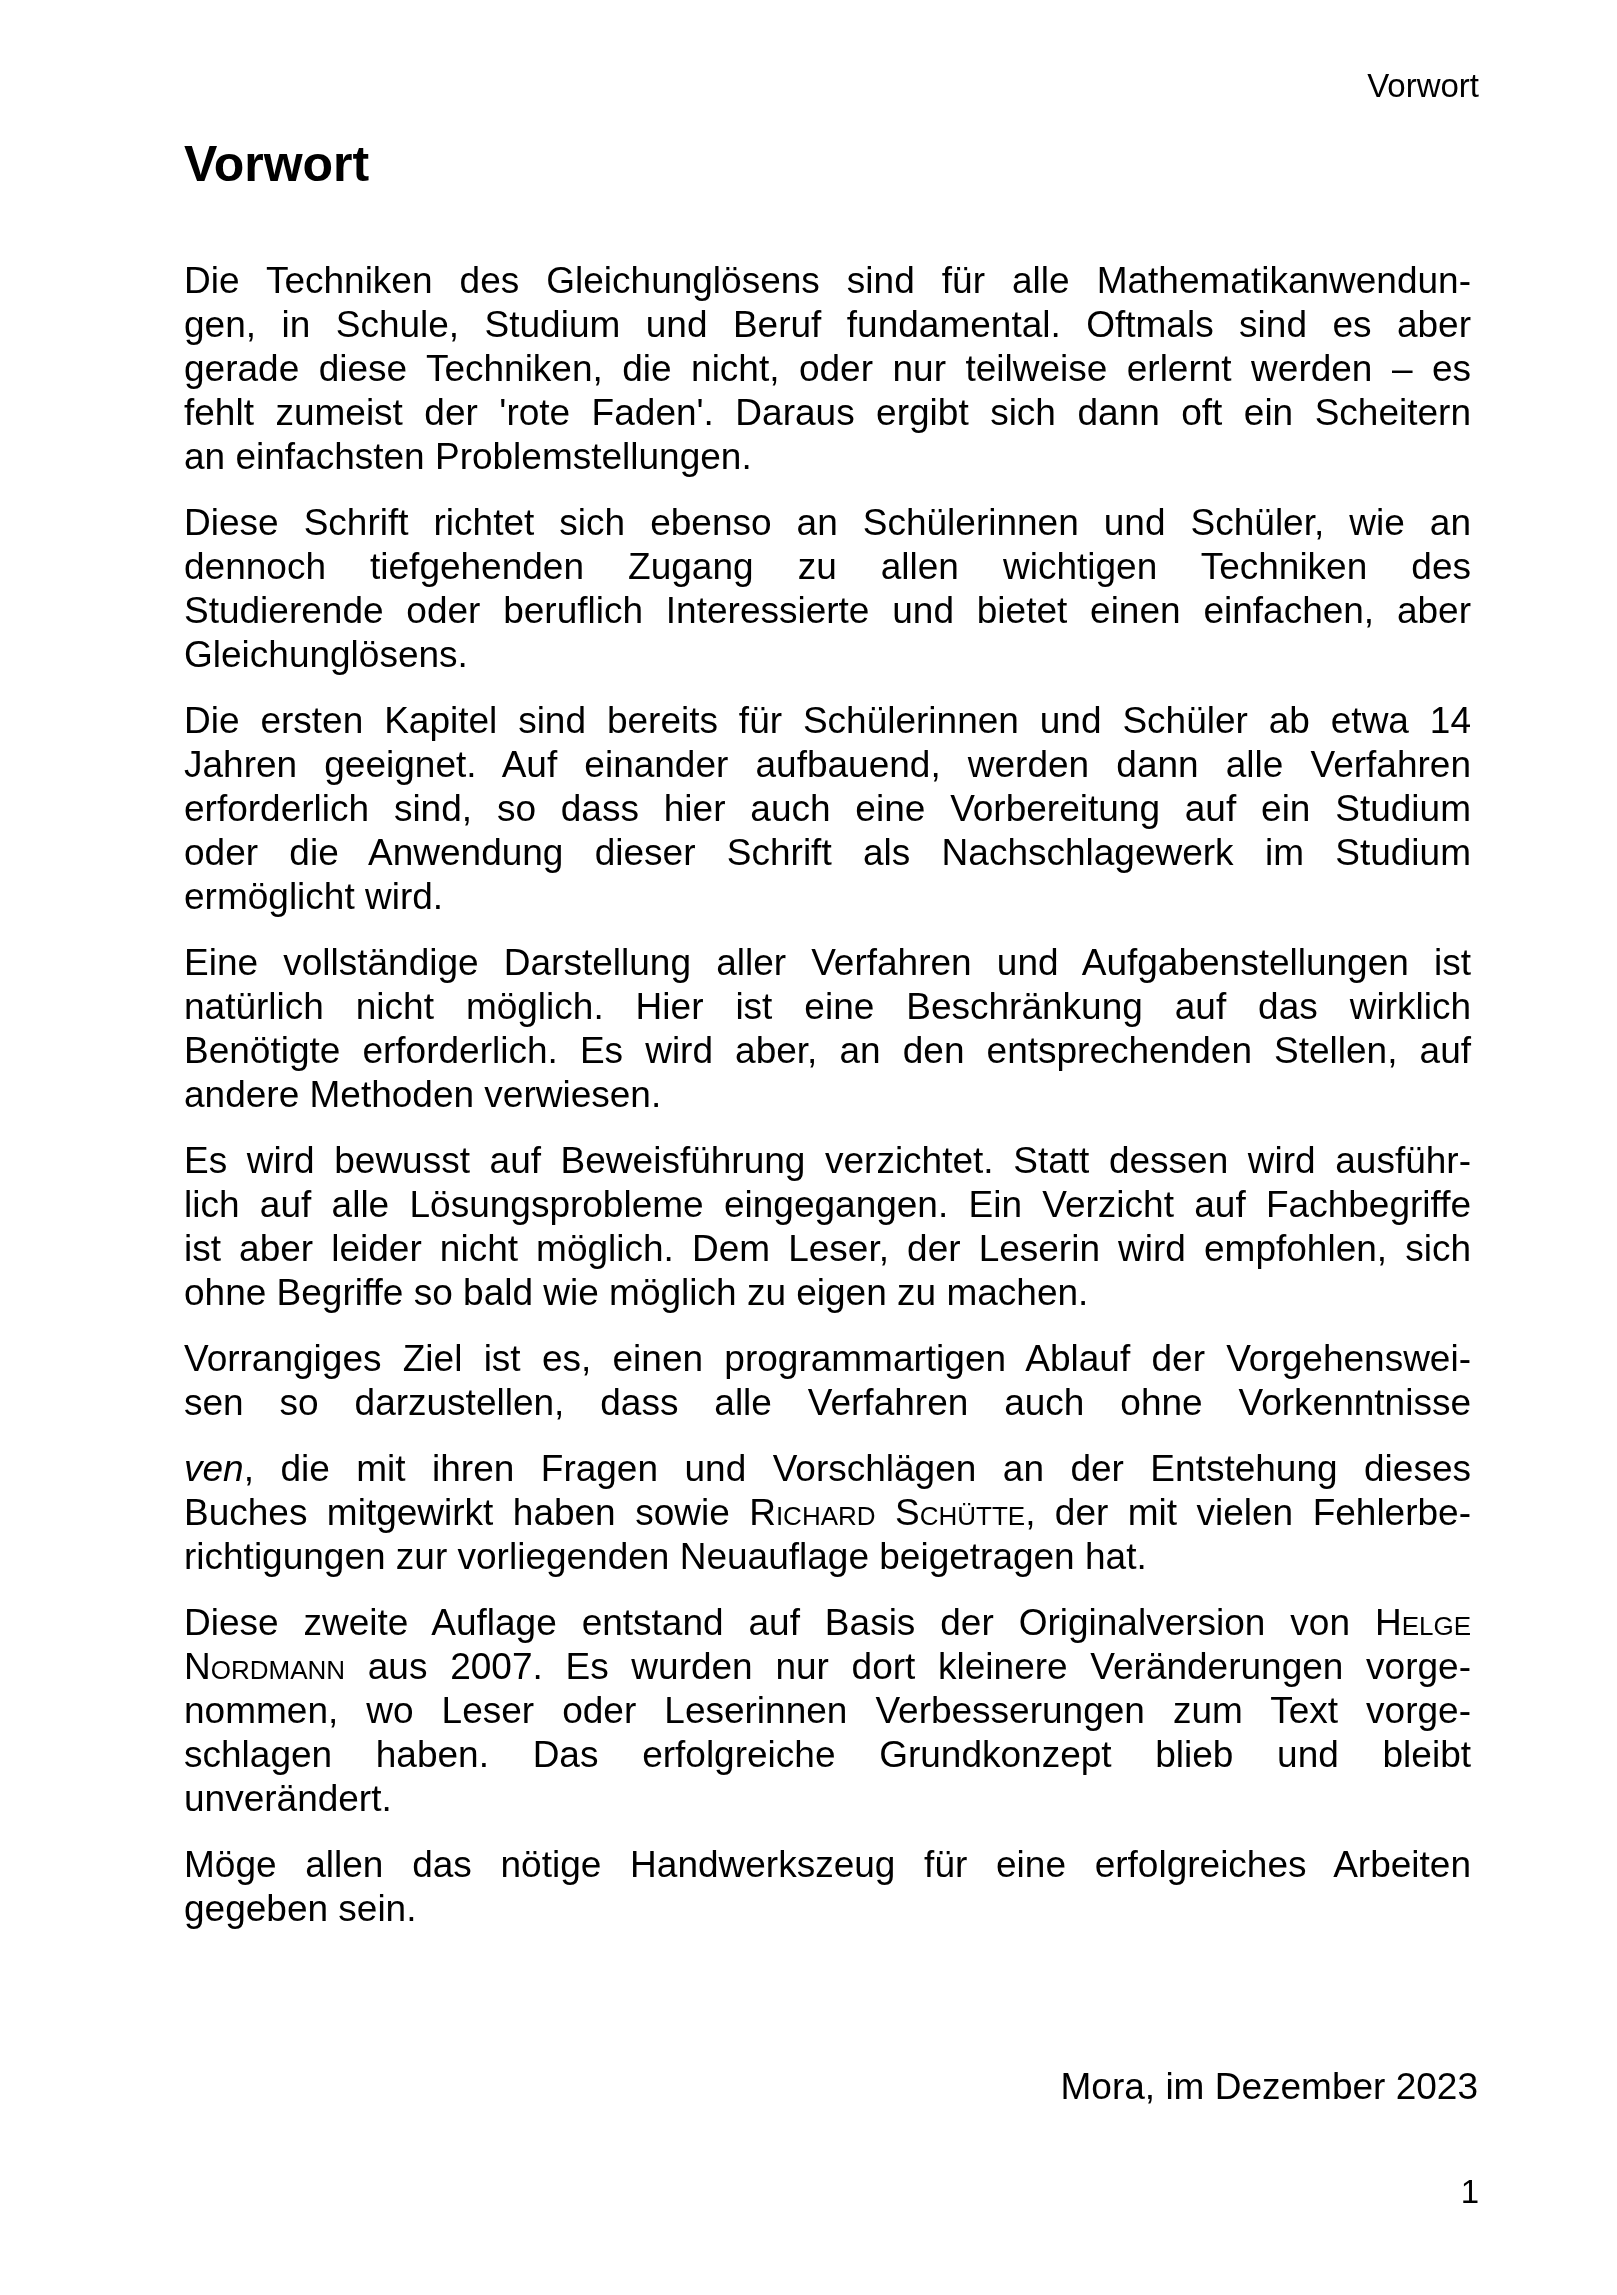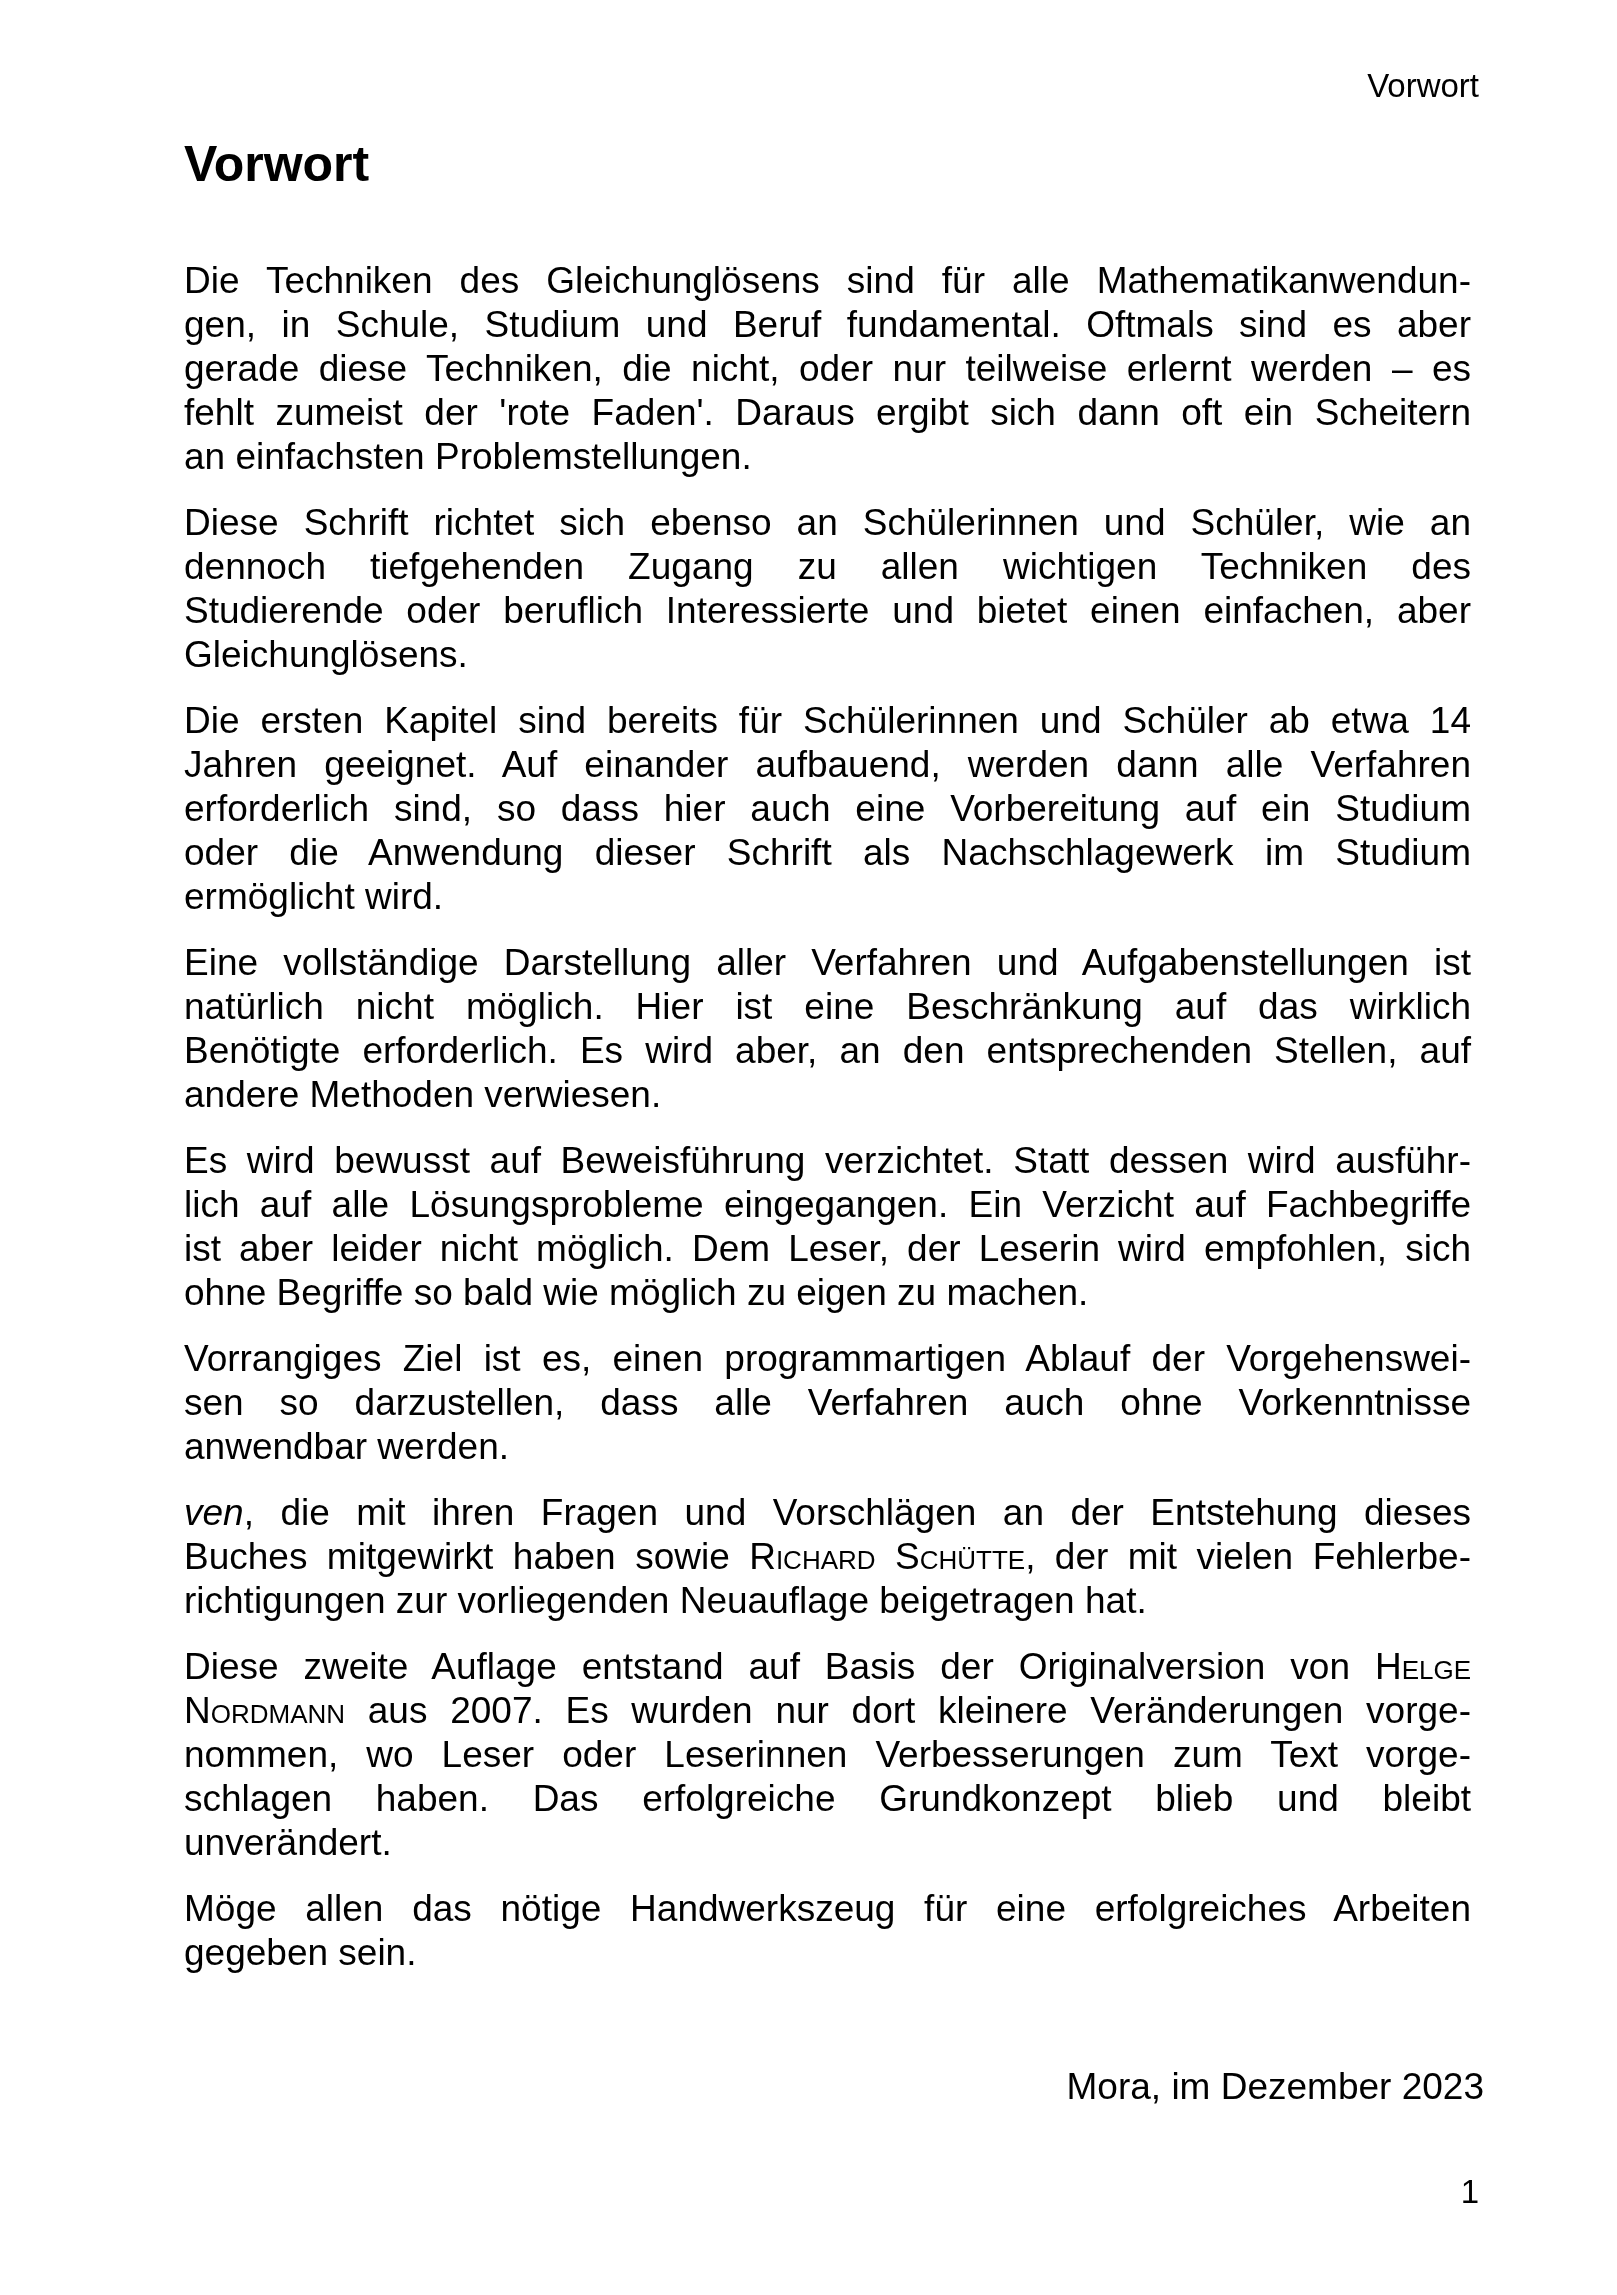--- a/index.html
+++ b/index.html
@@ -18,21 +18,21 @@
   .body-text {
     position: absolute; top: 259px; left: 184px; width: 1295px;
     font-size: 37px; line-height: 44px;
   }
   .para { margin: 0 8px 22px 0; }
   .line { display: block; text-align: justify; text-align-last: justify; white-space: nowrap; }
   .line.last { text-align-last: left; }
   .sc { font-variant: small-caps; }
   .it { font-style: italic; }
   .signature {
-    position: absolute; top: 2068px; right: 134px;
+    position: absolute; top: 2068px; right: 140px;
     font-size: 37px; line-height: 1;
   }
   .page-number {
     position: absolute; top: 2175px; right: 139px;
     font-size: 33px; line-height: 1;
   }
 </style>
 </head>
 <body>
 
@@ -75,21 +75,20 @@
   <p class="para">
     <span class="line">Es wird bewusst auf Beweisführung verzichtet. Statt dessen wird ausführ-</span>
     <span class="line">lich auf alle Lösungsprobleme eingegangen. Ein Verzicht auf Fachbegriffe</span>
     <span class="line">ist aber leider nicht möglich. Dem Leser, der Leserin wird empfohlen, sich</span>
     <span class="line last">ohne Begriffe so bald wie möglich zu eigen zu machen.</span>
   </p>
 
   <p class="para">
     <span class="line">Vorrangiges Ziel ist es, einen programmartigen Ablauf der Vorgehenswei-</span>
     <span class="line">sen so darzustellen, dass alle Verfahren auch ohne Vorkenntnisse</span>
-    <span class="line last">anwendbar werden.</span>
   </p>
 
   <p class="para">
     <span class="line"><span class="it">ven</span><span>, die mit ihren Fragen und Vorschlägen an der Entstehung dieses</span></span>
     <span class="line"><span>Buches mitgewirkt haben sowie </span><span class="sc">Richard Schütte</span><span>, der mit vielen Fehlerbe-</span></span>
     <span class="line last">richtigungen zur vorliegenden Neuauflage beigetragen hat.</span>
   </p>
 
   <p class="para">
     <span class="line"><span>Diese zweite Auflage entstand auf Basis der Originalversion von </span><span class="sc">Helge</span></span>

